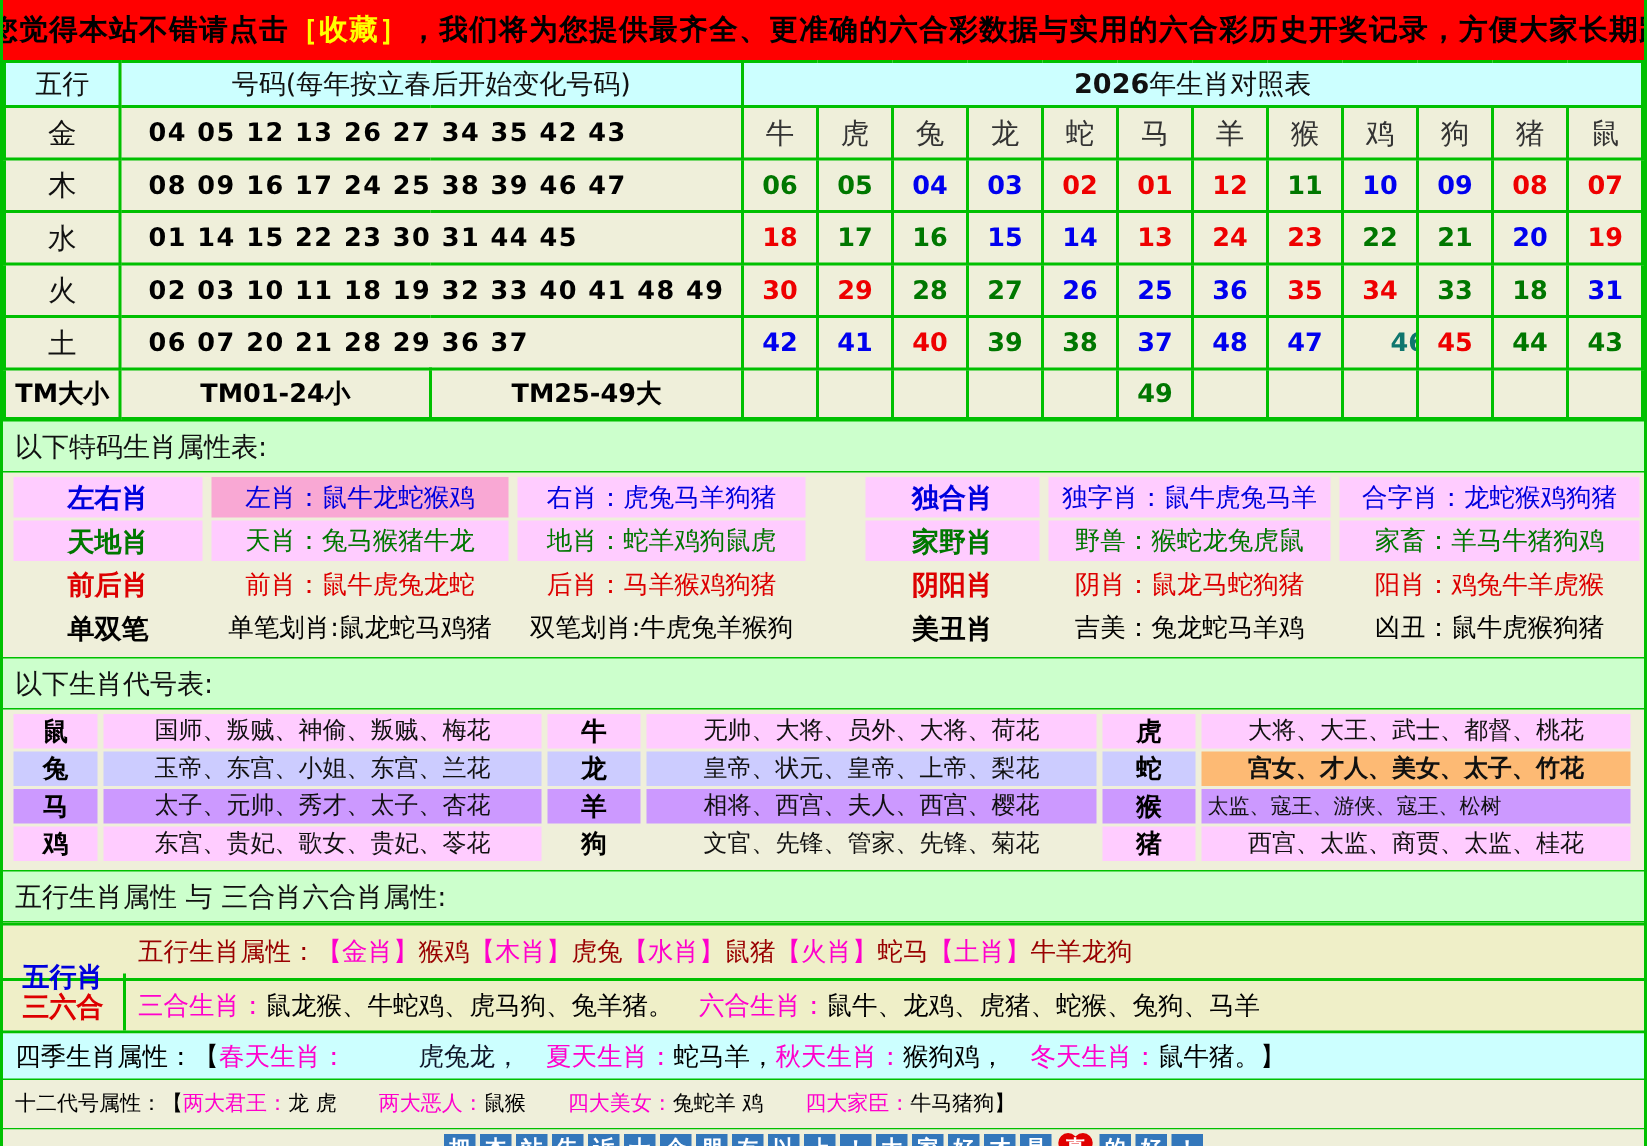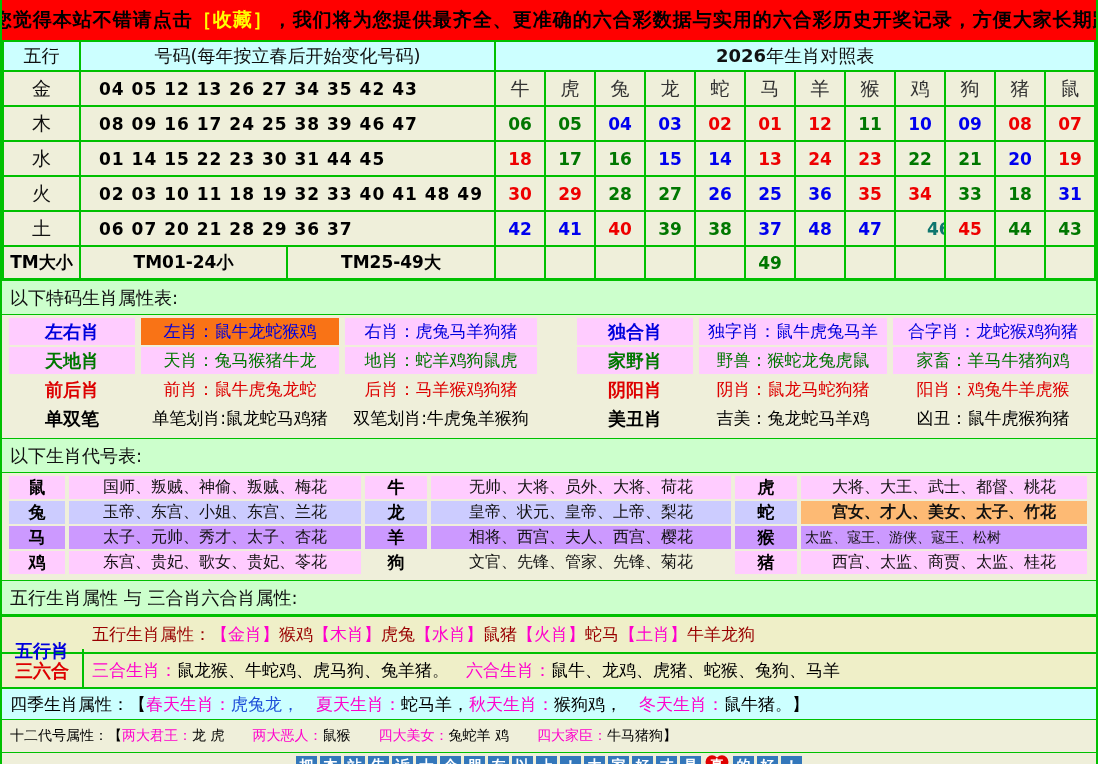--- a/index.html
+++ b/index.html
@@ -176,21 +176,21 @@
           <td class="val"></td>
           <td class="val"></td>
         </tr>
       </tbody>
   </table>
 
   <div class="sec-title">以下特码生肖属性表:</div>
   <div class="attr-table" id="attrTable">
       <div class="attr-row">
         <div class="alabel" style="color: rgb(0, 0, 221); background: rgb(255, 204, 255);">左右肖</div>
-        <div style="color: rgb(0, 0, 221); background: #f97316;">左肖：鼠牛龙蛇猴鸡</div>
+        <div style="color: rgb(0, 0, 221); background: #f9a8d4;">左肖：鼠牛龙蛇猴鸡</div>
         <div style="color: rgb(0, 0, 221); background: rgb(255, 204, 255);">右肖：虎兔马羊狗猪</div>
         <div class="spacer"></div>
         <div class="alabel" style="color: rgb(0, 0, 221); background: rgb(255, 204, 255);">独合肖</div>
         <div style="color: rgb(0, 0, 221); background: rgb(255, 204, 255);">独字肖：鼠牛虎兔马羊</div>
         <div style="color: rgb(0, 0, 221); background: rgb(255, 204, 255);">合字肖：龙蛇猴鸡狗猪</div>
       </div>
       <div class="attr-row">
         <div class="alabel" style="color: rgb(0, 119, 0); background: rgb(255, 204, 255);">天地肖</div>
         <div style="color: rgb(0, 119, 0); background: rgb(255, 204, 255);">天肖：兔马猴猪牛龙</div>
         <div style="color: rgb(0, 119, 0); background: rgb(255, 204, 255);">地肖：蛇羊鸡狗鼠虎</div>
@@ -280,21 +280,21 @@
           <span style="color: rgb(0, 0, 0);"> 鼠龙猴、牛蛇鸡、虎马狗、兔羊猪。　</span>
           <span style="color: rgb(255, 0, 204);">六合生肖：</span>
           <span style="color: rgb(0, 0, 0);"> 鼠牛、龙鸡、虎猪、蛇猴、兔狗、马羊</span>
         </div>
       </div>
     </div>
 
   <div class="season-row" id="seasonRow">
       <span style="color: rgb(0, 0, 0); text-align: right;">四季生肖属性：【</span>
       <span style="color: rgb(255, 0, 204);">春天生肖：</span>
-      <span style="color: #1d4ed8;">虎兔龙，　</span>
+      <span style="color: #0f172a; margin-left: 48px;">虎兔龙，　</span>
       <span style="color: rgb(255, 0, 204);">夏天生肖：</span>
       <span style="color: rgb(0, 0, 0);">蛇马羊，</span>
       <span style="color: rgb(255, 0, 204);">秋天生肖：</span>
       <span style="color: rgb(0, 0, 0);">猴狗鸡，　</span>
       <span style="color: rgb(255, 0, 204);">冬天生肖：</span>
       <span style="color: rgb(0, 0, 0);">鼠牛猪。】</span>
     </div>
   <div class="codes-row" id="codesRow">
       <span style="color: rgb(0, 0, 0);">十二代号属性：【</span>
       <span style="color: rgb(255, 0, 204);">两大君王：</span>

